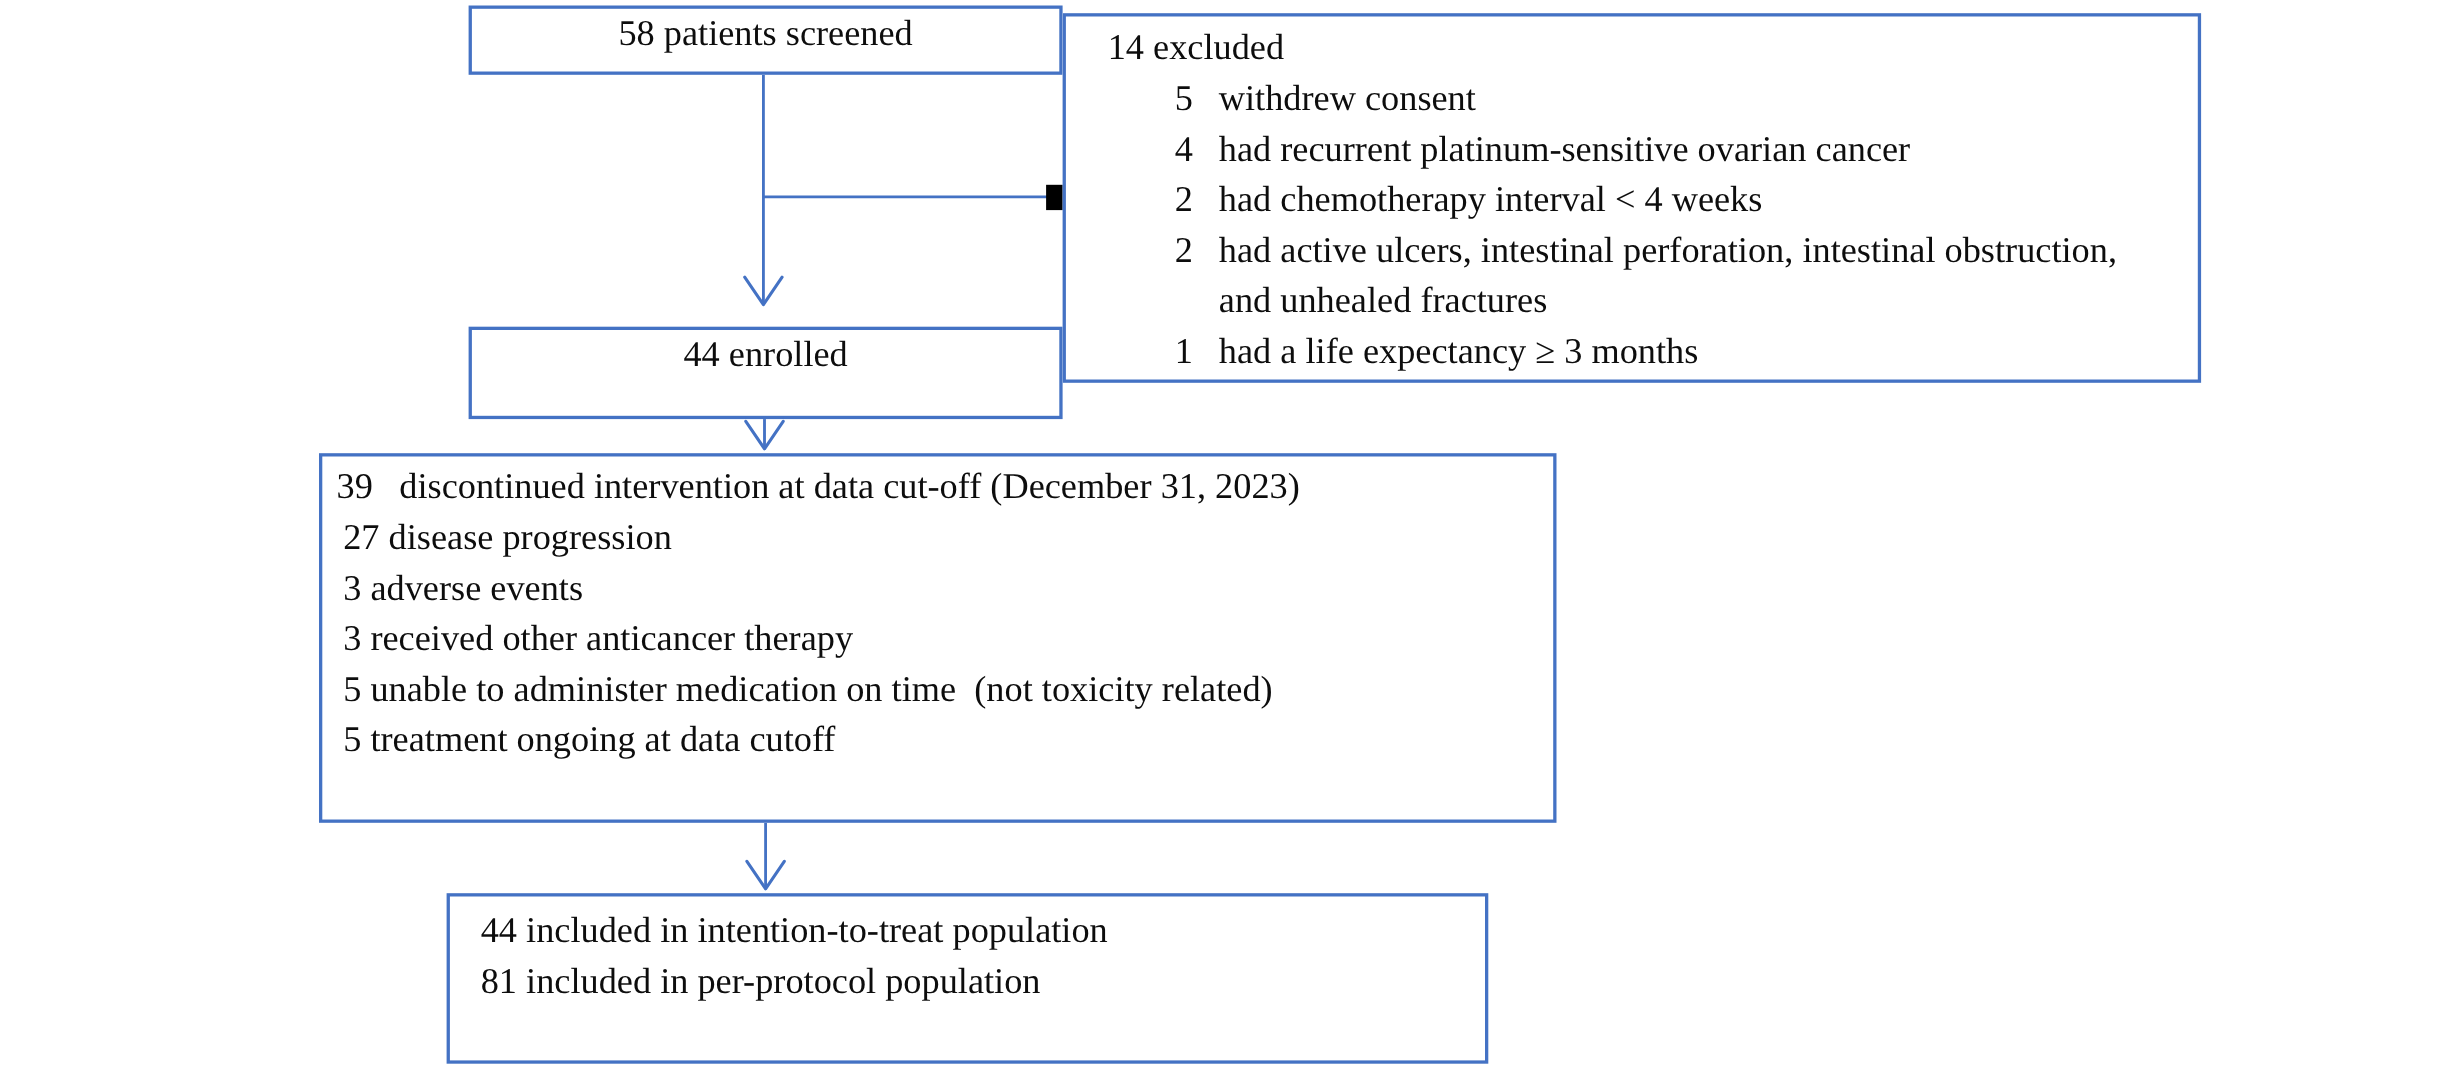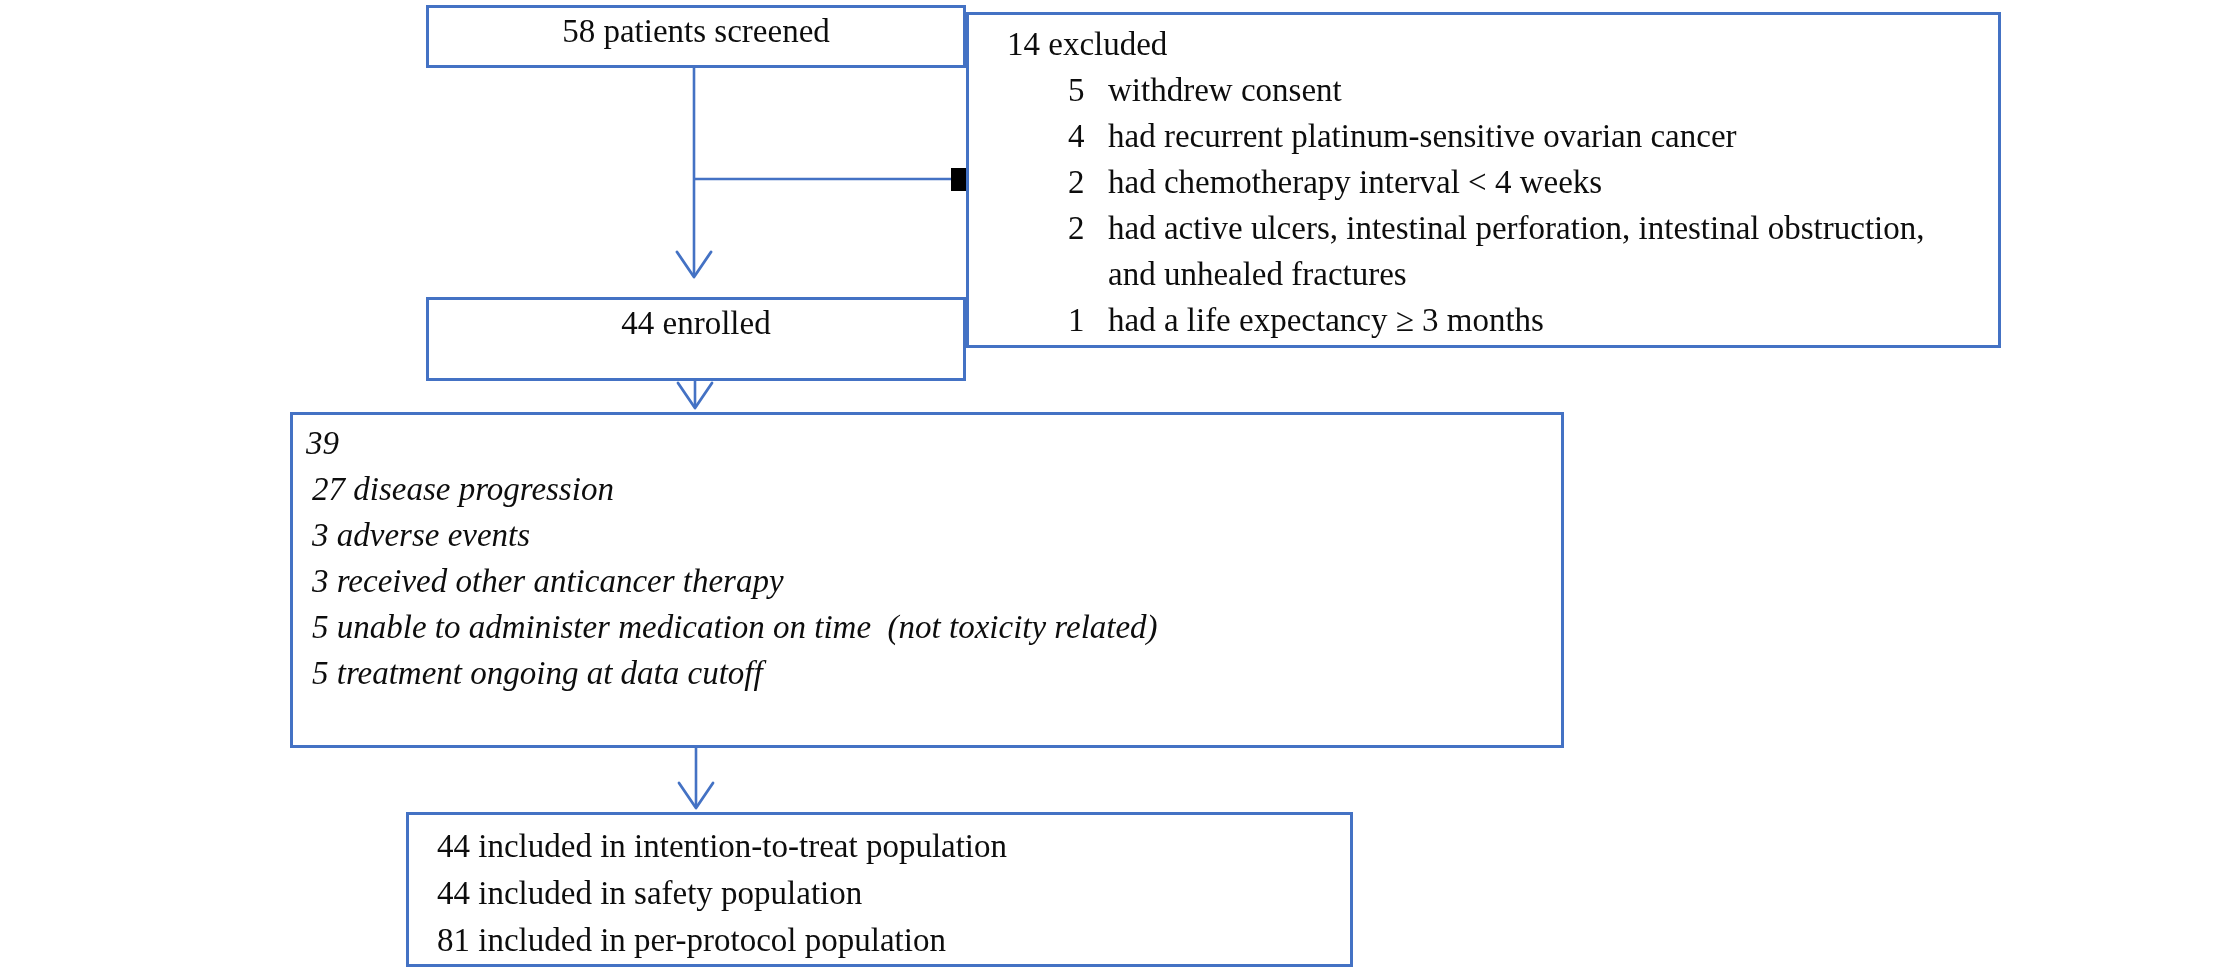--- a/index.html
+++ b/index.html
@@ -95,30 +95,30 @@
     <div class="row">
       <span class="n">1</span>
       <span class="txt">had a life expectancy ≥ 3 months</span>
     </div>
   </div>
 
   <div class="flowbox centerbox" id="box-enrolled" style="left:426px; top:297px; width:540px; height:84px;">
     <span class="txtline">44 enrolled</span>
   </div>
 
-  <div class="flowbox" id="box-discontinued" style="left:290px; top:412px; width:1274px; height:336px;font-style:italic;">
+  <div class="flowbox" id="box-discontinued" style="left:290px; top:412px; width:1125px; height:336px;">
     <div class="titleline">
       <span class="n">39</span>
+      <span class="txt">discontinued intervention at data cut-off (December 31, 2023)</span>
     </div>
     <div class="subline txtline">27 disease progression</div>
     <div class="subline txtline">3 adverse events</div>
     <div class="subline txtline">3 received other anticancer therapy</div>
     <div class="subline txtline">5 unable to administer medication on time  (not toxicity related)</div>
     <div class="subline txtline">5 treatment ongoing at data cutoff</div>
   </div>
 
   <div class="flowbox" id="box-populations" style="left:363px; top:812px; width:947px; height:155px;">
     <div class="txtline">44 included in intention-to-treat population</div>
-    <div class="txtline">44 included in safety population</div>
     <div class="txtline">81 included in per-protocol population</div>
   </div>
 
 </div>
 
 </body></html>

